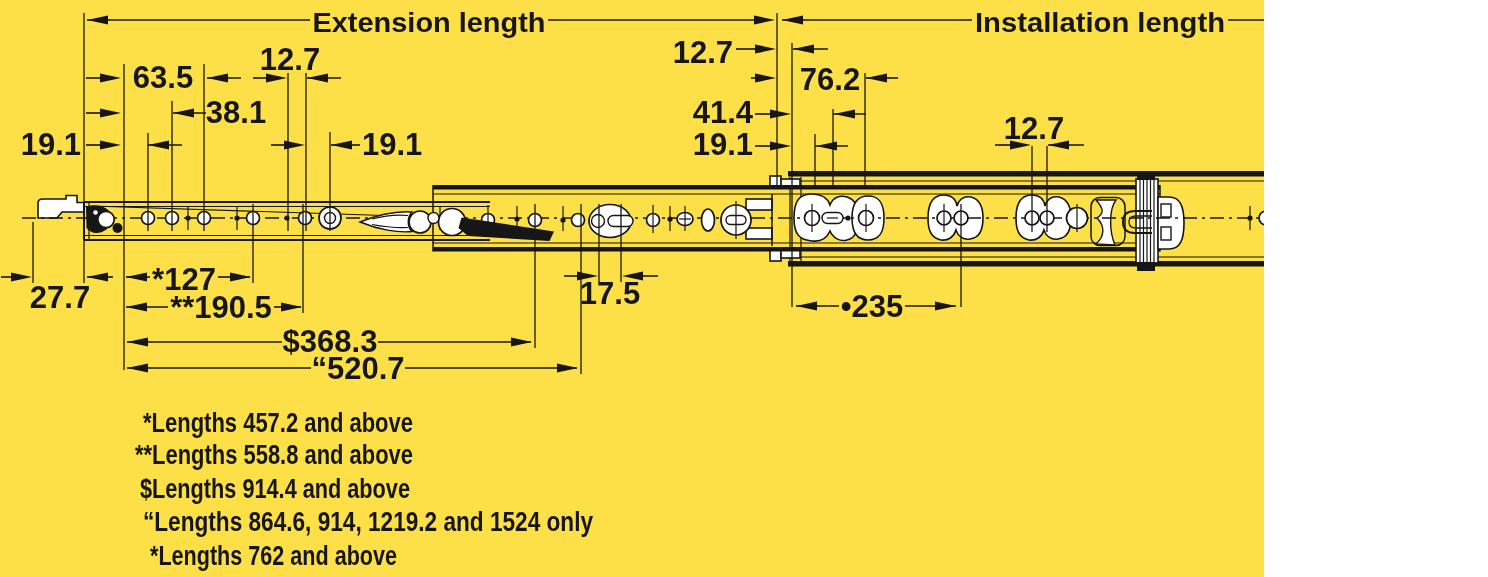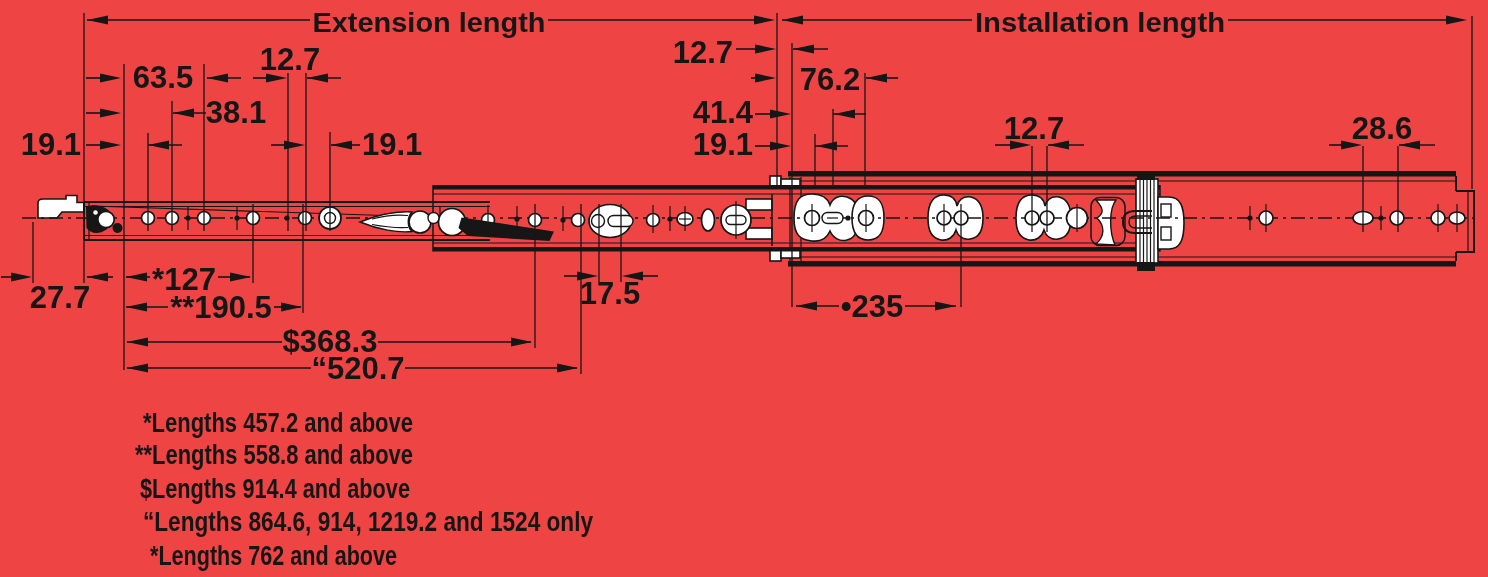--- a/index.html
+++ b/index.html
@@ -1,16 +1,16 @@
 <!DOCTYPE html>
 <html><head>
 <meta charset="utf-8">
 <style>
   html,body{margin:0;padding:0;background:#fff;}
-  .stage{position:relative;width:1488px;height:577px;background:#ef4444;overflow:hidden;}
+  .stage{position:relative;width:1264px;height:577px;background:#fde047;overflow:hidden;}
   .t{font-family:"Liberation Sans","DejaVu Sans",sans-serif;font-weight:700;fill:#161616;}
   .dim{font-size:31px;}
   .title{font-size:28px;}
   .fn{font-size:27px;}
   .ln{stroke:#161616;stroke-width:1.5;fill:none;}
   .ln1{stroke:#161616;stroke-width:1.2;fill:none;}
   .ln2{stroke:#161616;stroke-width:2;fill:none;}
   .dl{stroke:#161616;stroke-width:1.6;fill:none;}   
   .xl{stroke:#161616;stroke-width:1.3;fill:none;}   
   .cl{stroke:#161616;stroke-width:1.3;fill:none;stroke-dasharray:14 5 3 5;}

